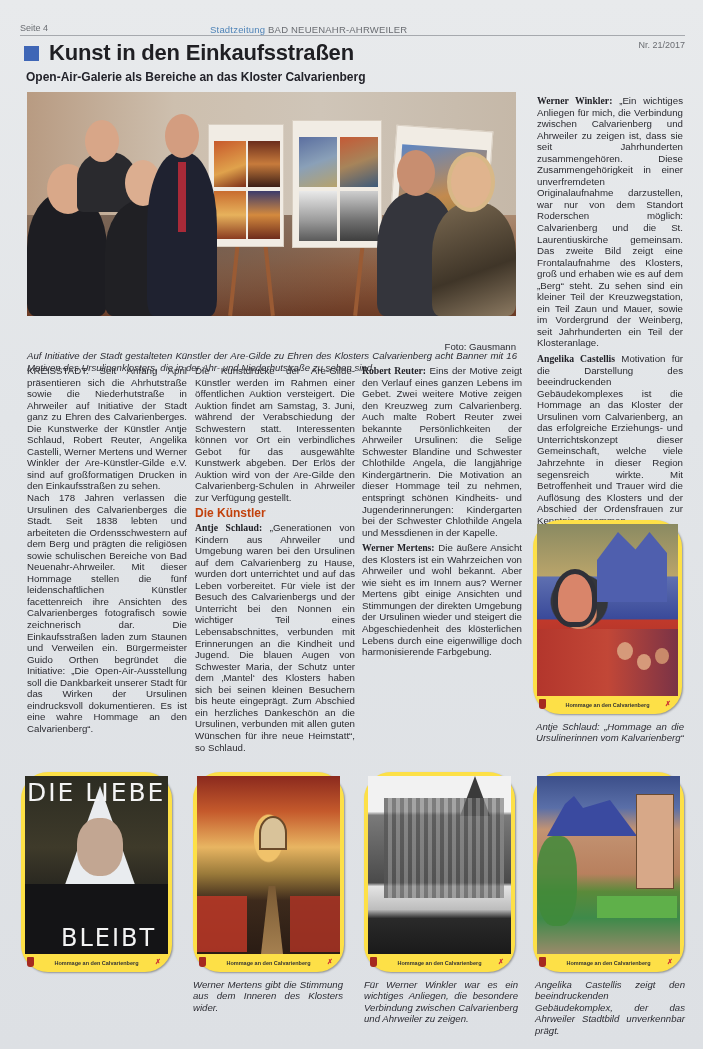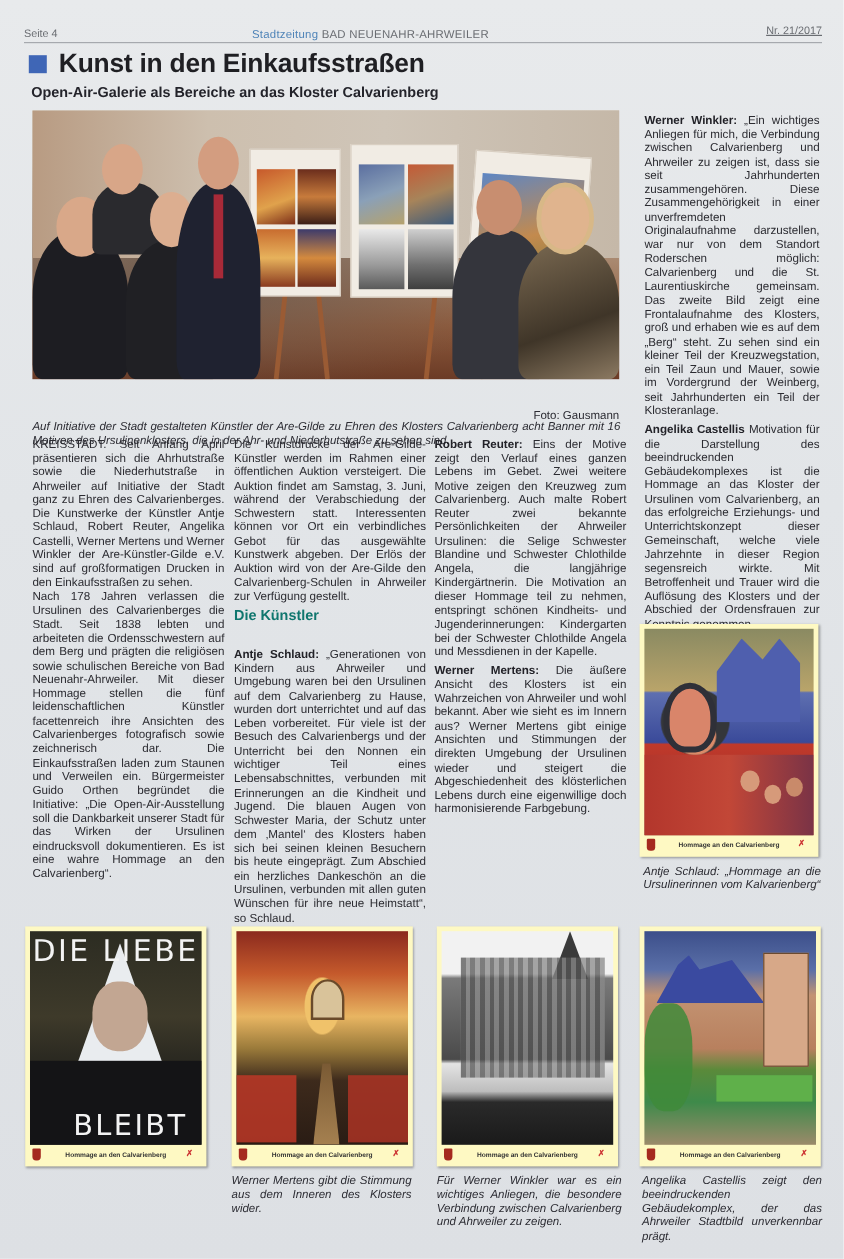--- a/index.html
+++ b/index.html
@@ -13,21 +13,21 @@
   .page { position: absolute; left: 0; top: 0; width: 703px; height: 1049px; padding-left: 24px; }
 
   
   .running-head {
     position: absolute; left: 20px; top: 20px; width: 665px; height: 16px;
     font-size: 9px; color: #6a6d72; border-bottom: 1px solid #a6a9ae;
   }
   .running-head .page-no { position: absolute; left: 0; top: 3px; }
   .running-head .paper { position: absolute; left: 190px; top: 4px; font-size: 9.5px; letter-spacing: 0.2px; text-align: right; }
   .running-head .paper .brand { color: #4f84b8; }
-  .running-head .issue { position: absolute; right: 0; top: 0; text-decoration: underline; }
+  .running-head .issue { position: absolute; right: 0; top: 20px; }
 
   .headline {
     position: absolute; left: 24px; top: 38px; height: 30px;
     display: flex; align-items: center;
   }
   .headline .square { width: 15px; height: 15px; background: #3f66b6; margin-right: 10px; }
   .headline h1 { font-size: 22px; font-weight: bold; color: #1f1f23; letter-spacing: -0.2px; }
 
   .subheadline {
     position: absolute; left: 26px; top: 70px; font-size: 12px; font-weight: bold; color: #23232a;
@@ -55,26 +55,26 @@
     font-size: 9.6px; font-style: italic; line-height: 11.6px; color: #2c2c33; text-align: justify; margin-top: 32px;
   }
   .photo-credit { position: absolute; right: 187px; top: 341px; font-size: 9.6px; color: #2c2c33; }
 
   
   .col {
     position: absolute; font-size: 9.7px; line-height: 11.55px; color: #2b2b31; text-align: justify;
     hyphens: manual;
   }
   .col p { margin-bottom: 4px; }
-  .col b { color: #222228; }
-  .col h3 { font-size: 12px; font-weight: bold; color: #0f766e; margin: 4px 0 21px 0; }
+  .col b { color: #222228; font-family: Liberation Serif, serif; }
+  .col h3 { font-size: 12px; font-weight: bold; color: #c2410c; margin: 4px 0 3px 0; }
 
   
   .art {
-    position: absolute; background: #fef9c3; box-shadow: 1px 1px 2px rgba(0,0,0,0.35);
+    position: absolute; background: #fde047; box-shadow: 1px 1px 2px rgba(0,0,0,0.35); border-radius: 27px;
   }
   .art .canvas { position: absolute; left: 4px; top: 4px; right: 4px; bottom: 18px; overflow: hidden; }
   .art .strip {
     position: absolute; left: 4px; right: 4px; bottom: 3px; height: 13px;
     display: flex; align-items: center; justify-content: center; font-size: 5.5px; font-weight: bold; color: #333;
   }
   .art .strip .crest { position: absolute; left: 2px; top: 1px; width: 7px; height: 10px; background: #a52a1f; border-radius: 1px 1px 3px 3px; }
   .art .strip .logo { position: absolute; right: 4px; top: 1px; width: 12px; height: 10px; color: #c33; font-size: 7px; line-height: 10px; text-align: center; }
 
   .art-caption {

